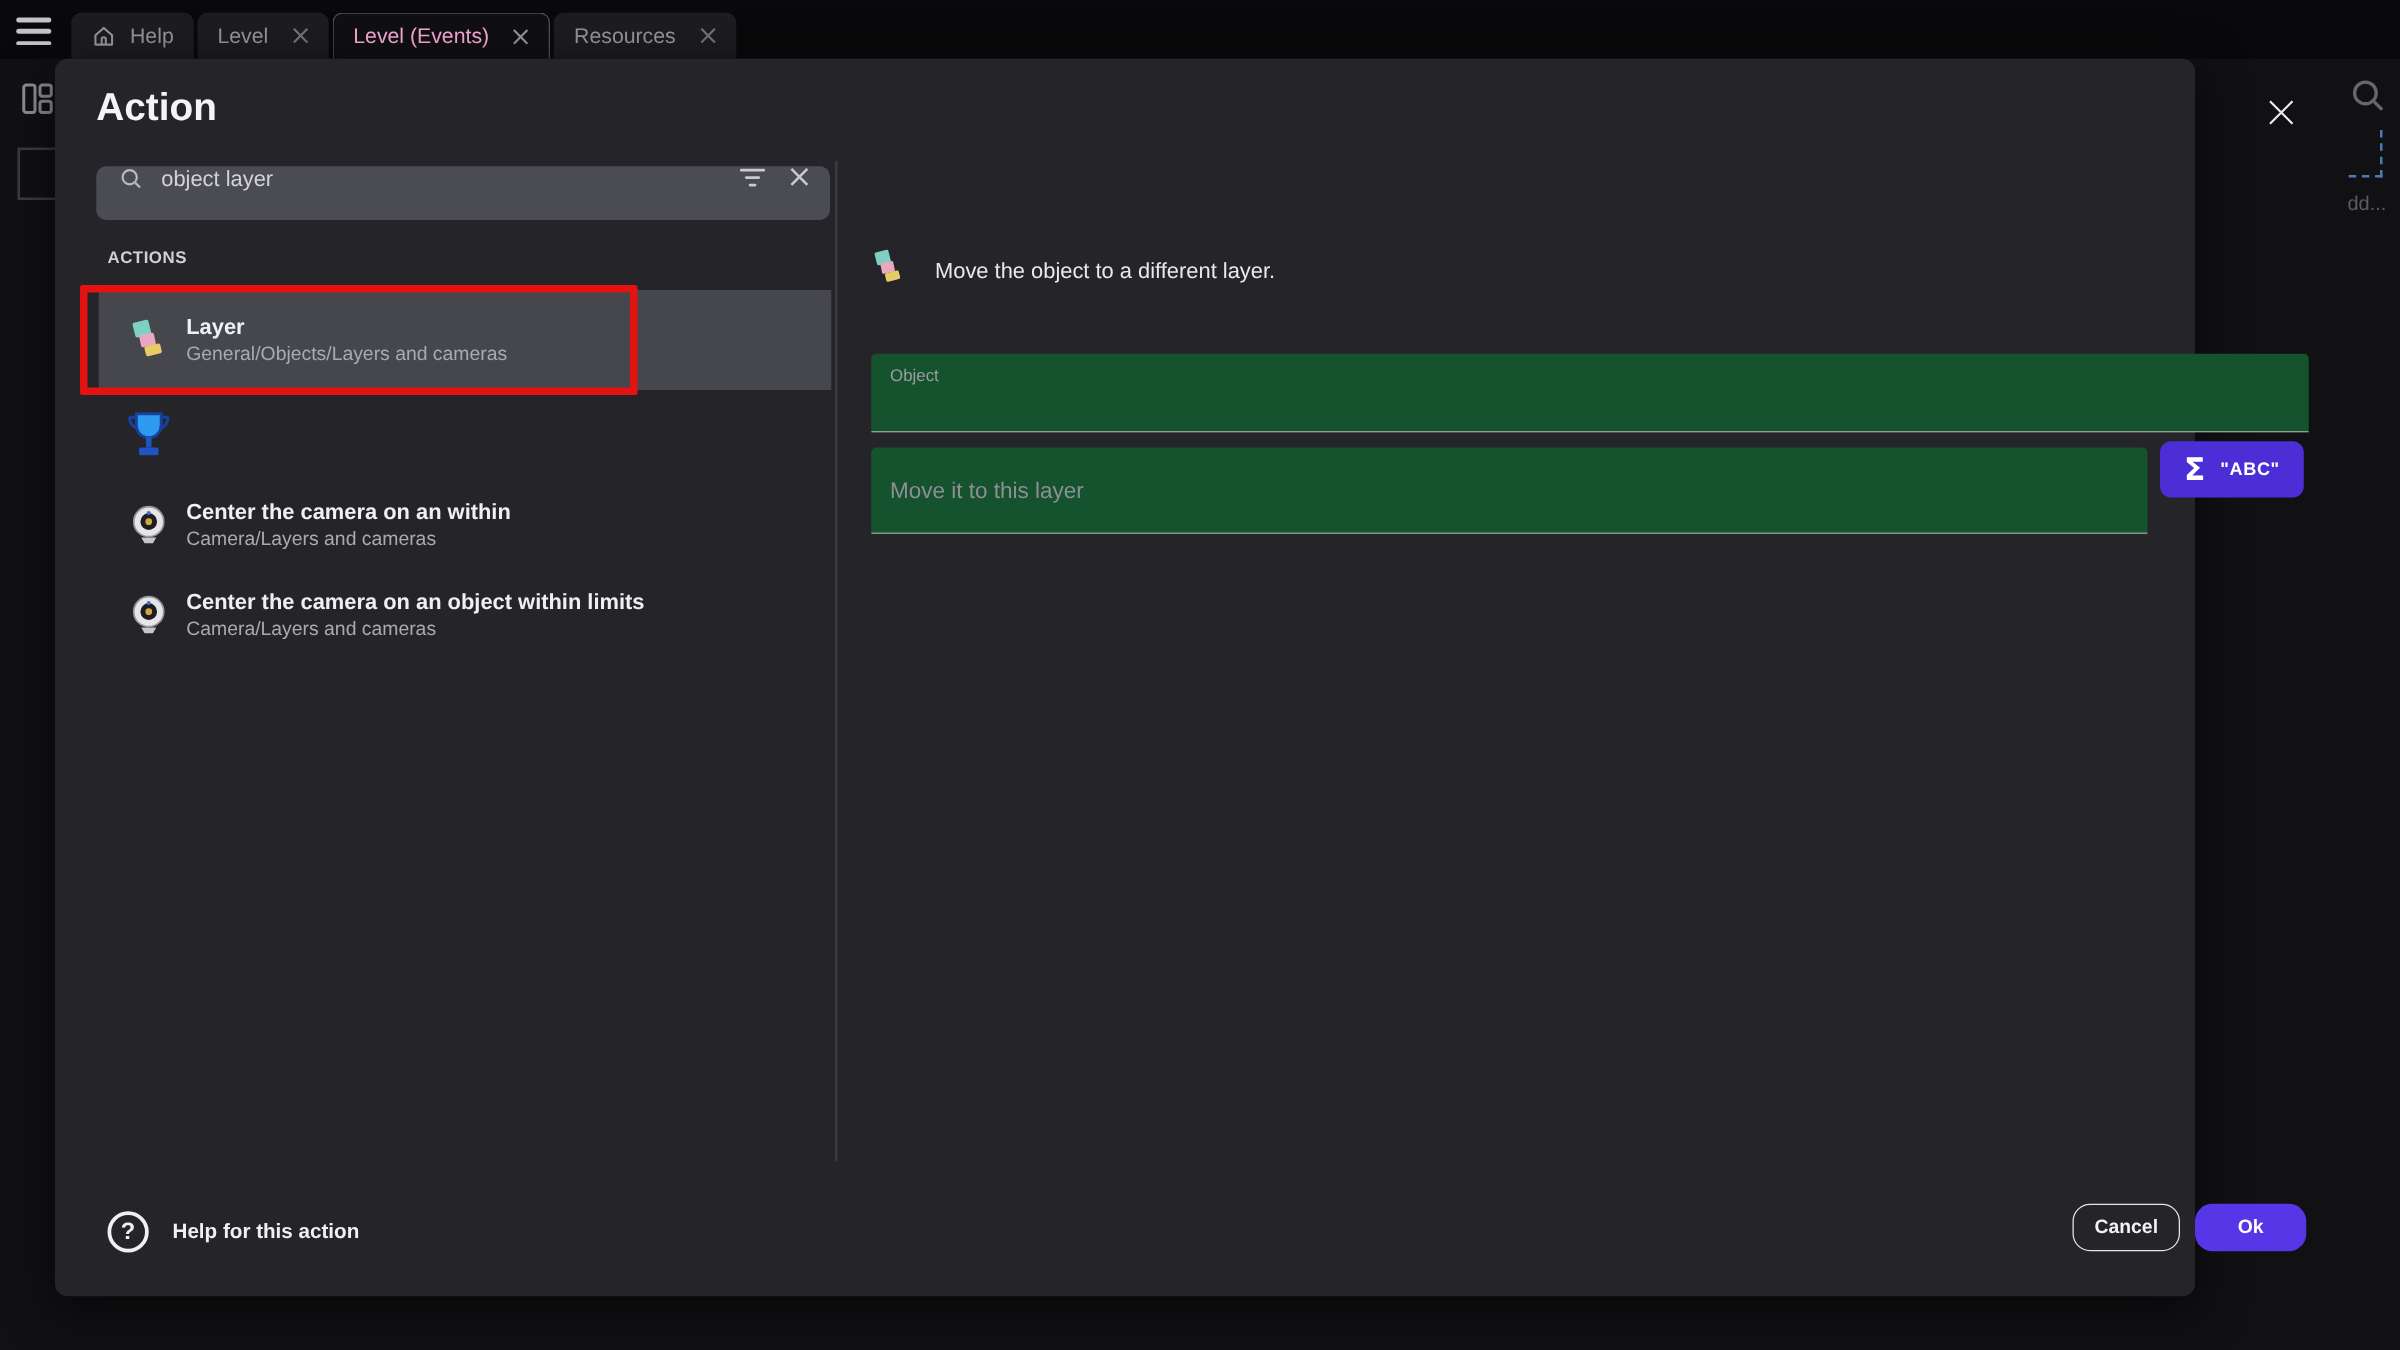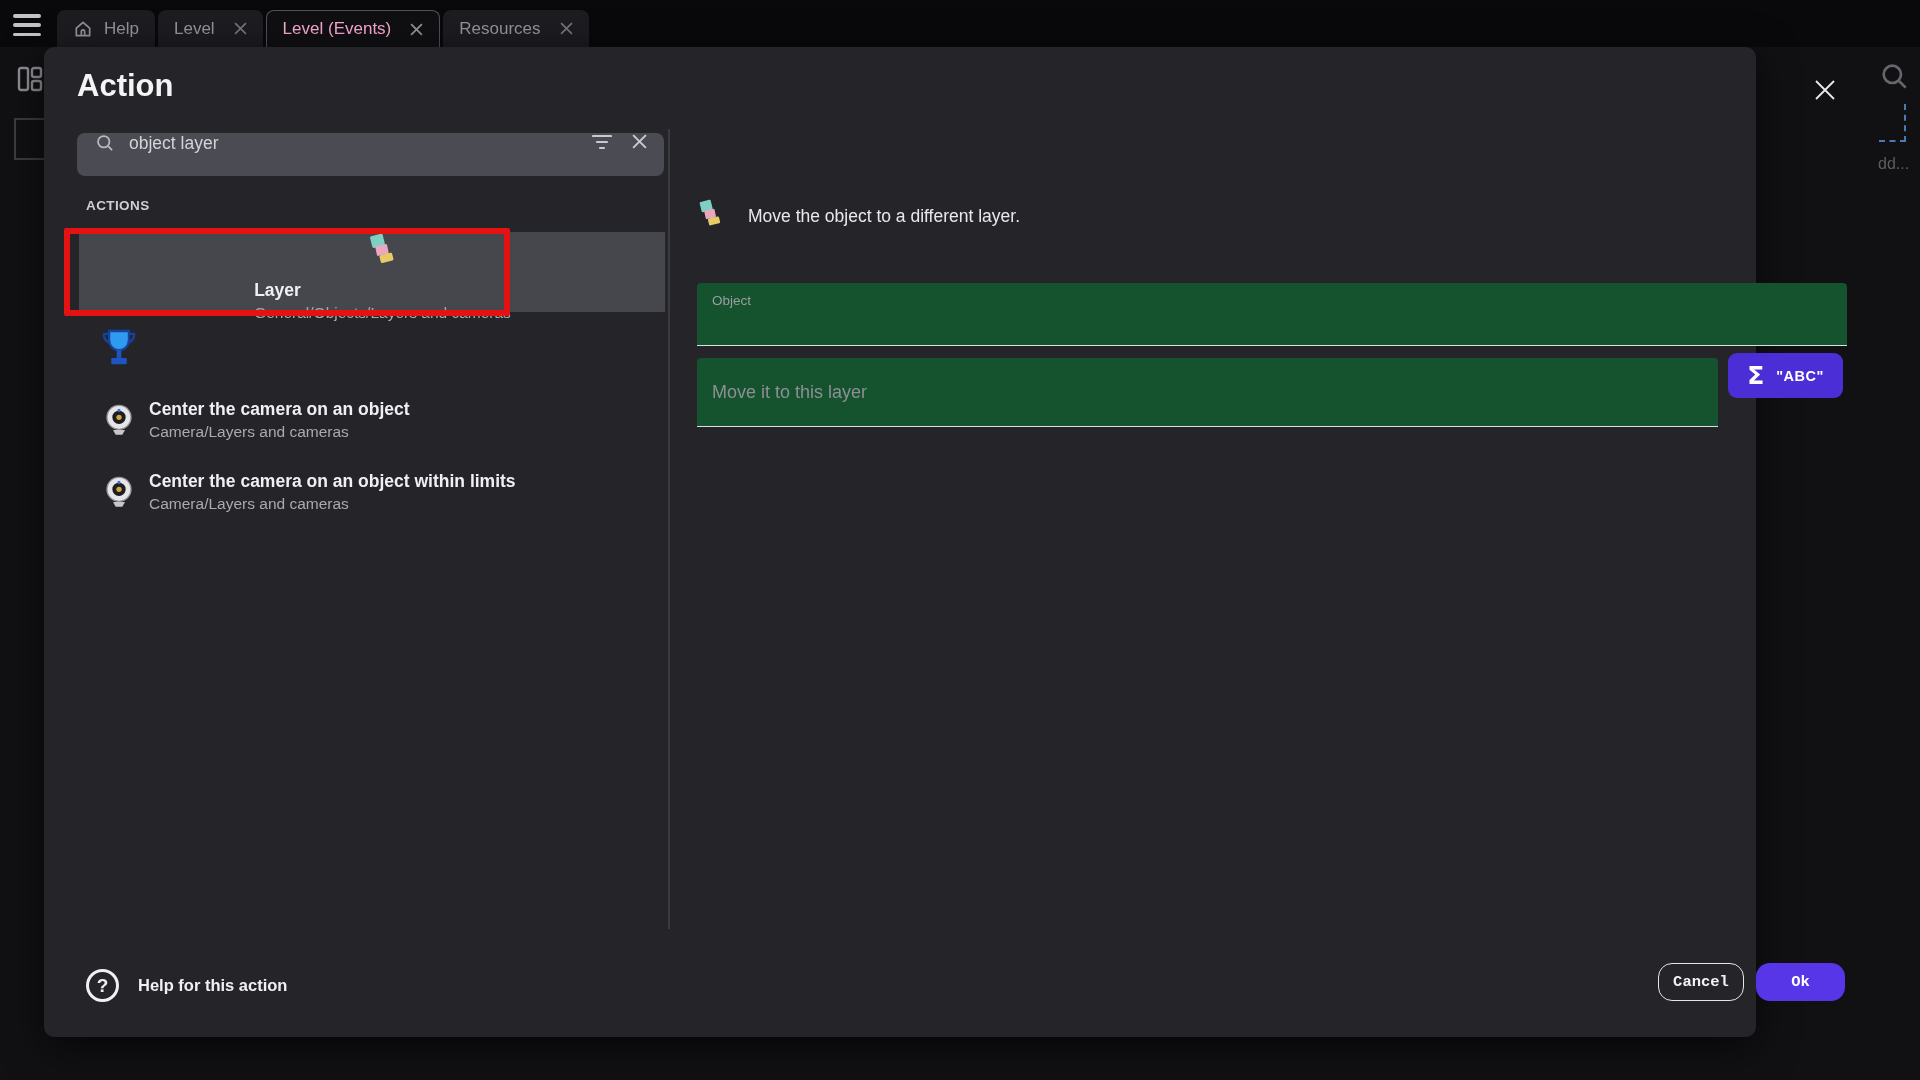--- a/index.html
+++ b/index.html
@@ -31,21 +31,21 @@
   .dlg-close { position:absolute; left:1764px; top:26px; width:34px; height:34px; display:flex; align-items:center; justify-content:center; cursor:pointer; }
   
   .searchbar { position:absolute; left:33px; top:86px; width:587px; height:43px; background:#4b4b53; border-radius:8px; display:flex; align-items:flex-start; padding:0 16px 0 18px; }
   .searchbar input { flex:0 1 auto; width:330px; margin-left:13px; background:transparent; border:none; outline:none; color:#d3d3d9; font-size:17.5px; font-family:inherit; }
   .search-actions { margin-left:auto; display:flex; align-items:center; gap:19px; }
   .search-actions > span { display:flex; cursor:pointer; }
   
   .section-label { position:absolute; left:42px; top:151px; font-size:13.5px; font-weight:700; color:#cfcfd4; letter-spacing:.4px; }
   .action-list { position:absolute; left:35px; top:185px; width:586px; }
   .action-row { display:flex; align-items:center; gap:11px; padding-left:21px; height:72px; cursor:pointer; }
-  .action-row.selected { height:80px; background:#46464d;flex-direction:column; }
+  .action-row.selected { height:80px; background:#46464d; }
   .row-icon { width:38px; display:flex; justify-content:center; flex:none; }
   .row-title { font-size:17.5px; font-weight:700; color:#eff0f3; line-height:23px; }
   .row-sub { font-size:15.5px; color:#a9a9b1; line-height:21px; }
   .red-box { position:absolute; left:20px; top:181px; width:446px; height:88px; border:6px solid #e51212; border-radius:2px; pointer-events:none; z-index:20; }
   .vdivider { position:absolute; left:624px; top:82px; width:2px; height:800px; background:#3a3a41; }
   
   .rpane { position:absolute; left:653px; top:152px; width:1150px; }
   .desc-row { display:flex; align-items:center; gap:23px; height:34px; }
   .desc-text { font-size:17.5px; color:#e9e9ec; }
   .field { background:#14532d; border-bottom:1px solid #dedee2; border-radius:4px 4px 0 0; padding:10px 15px 0 15px;margin-top:24px; }
@@ -55,21 +55,21 @@
   .field-layer { position:absolute; left:0; top:135px; width:1021px; height:69px; display:flex; align-items:center; padding-top:0; }
   .field-layer input { width:100%; background:transparent; border:none; outline:none; font-size:18px; color:#c9c9cf; font-family:inherit; }
   .field-layer input::placeholder { color:#8e8e96; opacity:1; }
   .expr-btn { position:absolute; left:1031px; top:154px; width:115px; height:45px; background:#4b2ed6; border:none; border-radius:9px; display:flex; align-items:center; justify-content:center; gap:12px; color:#fff; cursor:pointer; }
   .expr-sigma { font-size:25px; font-weight:700; font-family:"DejaVu Sans",sans-serif; }
   .expr-label { font-size:14.5px; font-weight:700; letter-spacing:.5px; font-family:inherit; }
   
   .help { position:absolute; left:42px; top:922px; display:flex; align-items:center; gap:19px; cursor:pointer; }
   .help-circle { width:33px; height:33px; border:3px solid #f0f0f2; border-radius:50%; display:flex; align-items:center; justify-content:center; color:#f0f0f2; font-size:19px; font-weight:700; }
   .help-text { font-size:16.5px; font-weight:700; color:#f0f0f2; }
-  .btn { position:absolute; top:916px; height:38px; border-radius:14px; font-size:15.5px; font-weight:700; font-family:Liberation Mono, monospace; display:flex; align-items:center; justify-content:center; cursor:pointer; }
+  .btn { position:absolute; top:916px; height:38px; border-radius:14px; font-size:15.5px; font-weight:700; font-family:Liberation Sans, sans-serif; display:flex; align-items:center; justify-content:center; cursor:pointer; }
   .btn-cancel { left:1614px; width:86px; background:transparent; border:1.5px solid #e6e6ea; color:#f2f2f4; }
   .btn-ok { left:1712px; width:89px; background:#5736e8; border:none; color:#fff; }
 </style>
 </head>
 <body>
 
 <div class="topbar">
   <div class="hamburger">
       <span></span>
       <span></span>
@@ -192,21 +192,21 @@
       <span class="row-icon">
         <svg width="32" height="36" viewBox="0 0 24 26">
           <circle cx="12" cy="11" r="9" fill="#e6e6e9" stroke="#96969c" stroke-width="1"></circle>
           <circle cx="12" cy="11" r="5" fill="#1d1d22"></circle>
           <circle cx="12" cy="11" r="2" fill="#d2a63e"></circle>
           <circle cx="12" cy="5.8" r="1.2" fill="#3a6fd8"></circle>
           <path d="M7.5 20.5 h9 l-2 3.5 h-5 Z" fill="#c6c6cb"></path>
         </svg>
       </span>
       <div class="row-text">
-        <div class="row-title">Center the camera on an object</div>
+        <div class="row-title">Center the camera on an within</div>
         <div class="row-sub">Camera/Layers and cameras</div>
       </div>
     </div>
     <div class="action-row">
       <span class="row-icon">
         <svg width="32" height="36" viewBox="0 0 24 26">
           <circle cx="12" cy="11" r="9" fill="#e6e6e9" stroke="#96969c" stroke-width="1"></circle>
           <circle cx="12" cy="11" r="5" fill="#1d1d22"></circle>
           <circle cx="12" cy="11" r="2" fill="#d2a63e"></circle>
           <circle cx="12" cy="5.8" r="1.2" fill="#3a6fd8"></circle>

